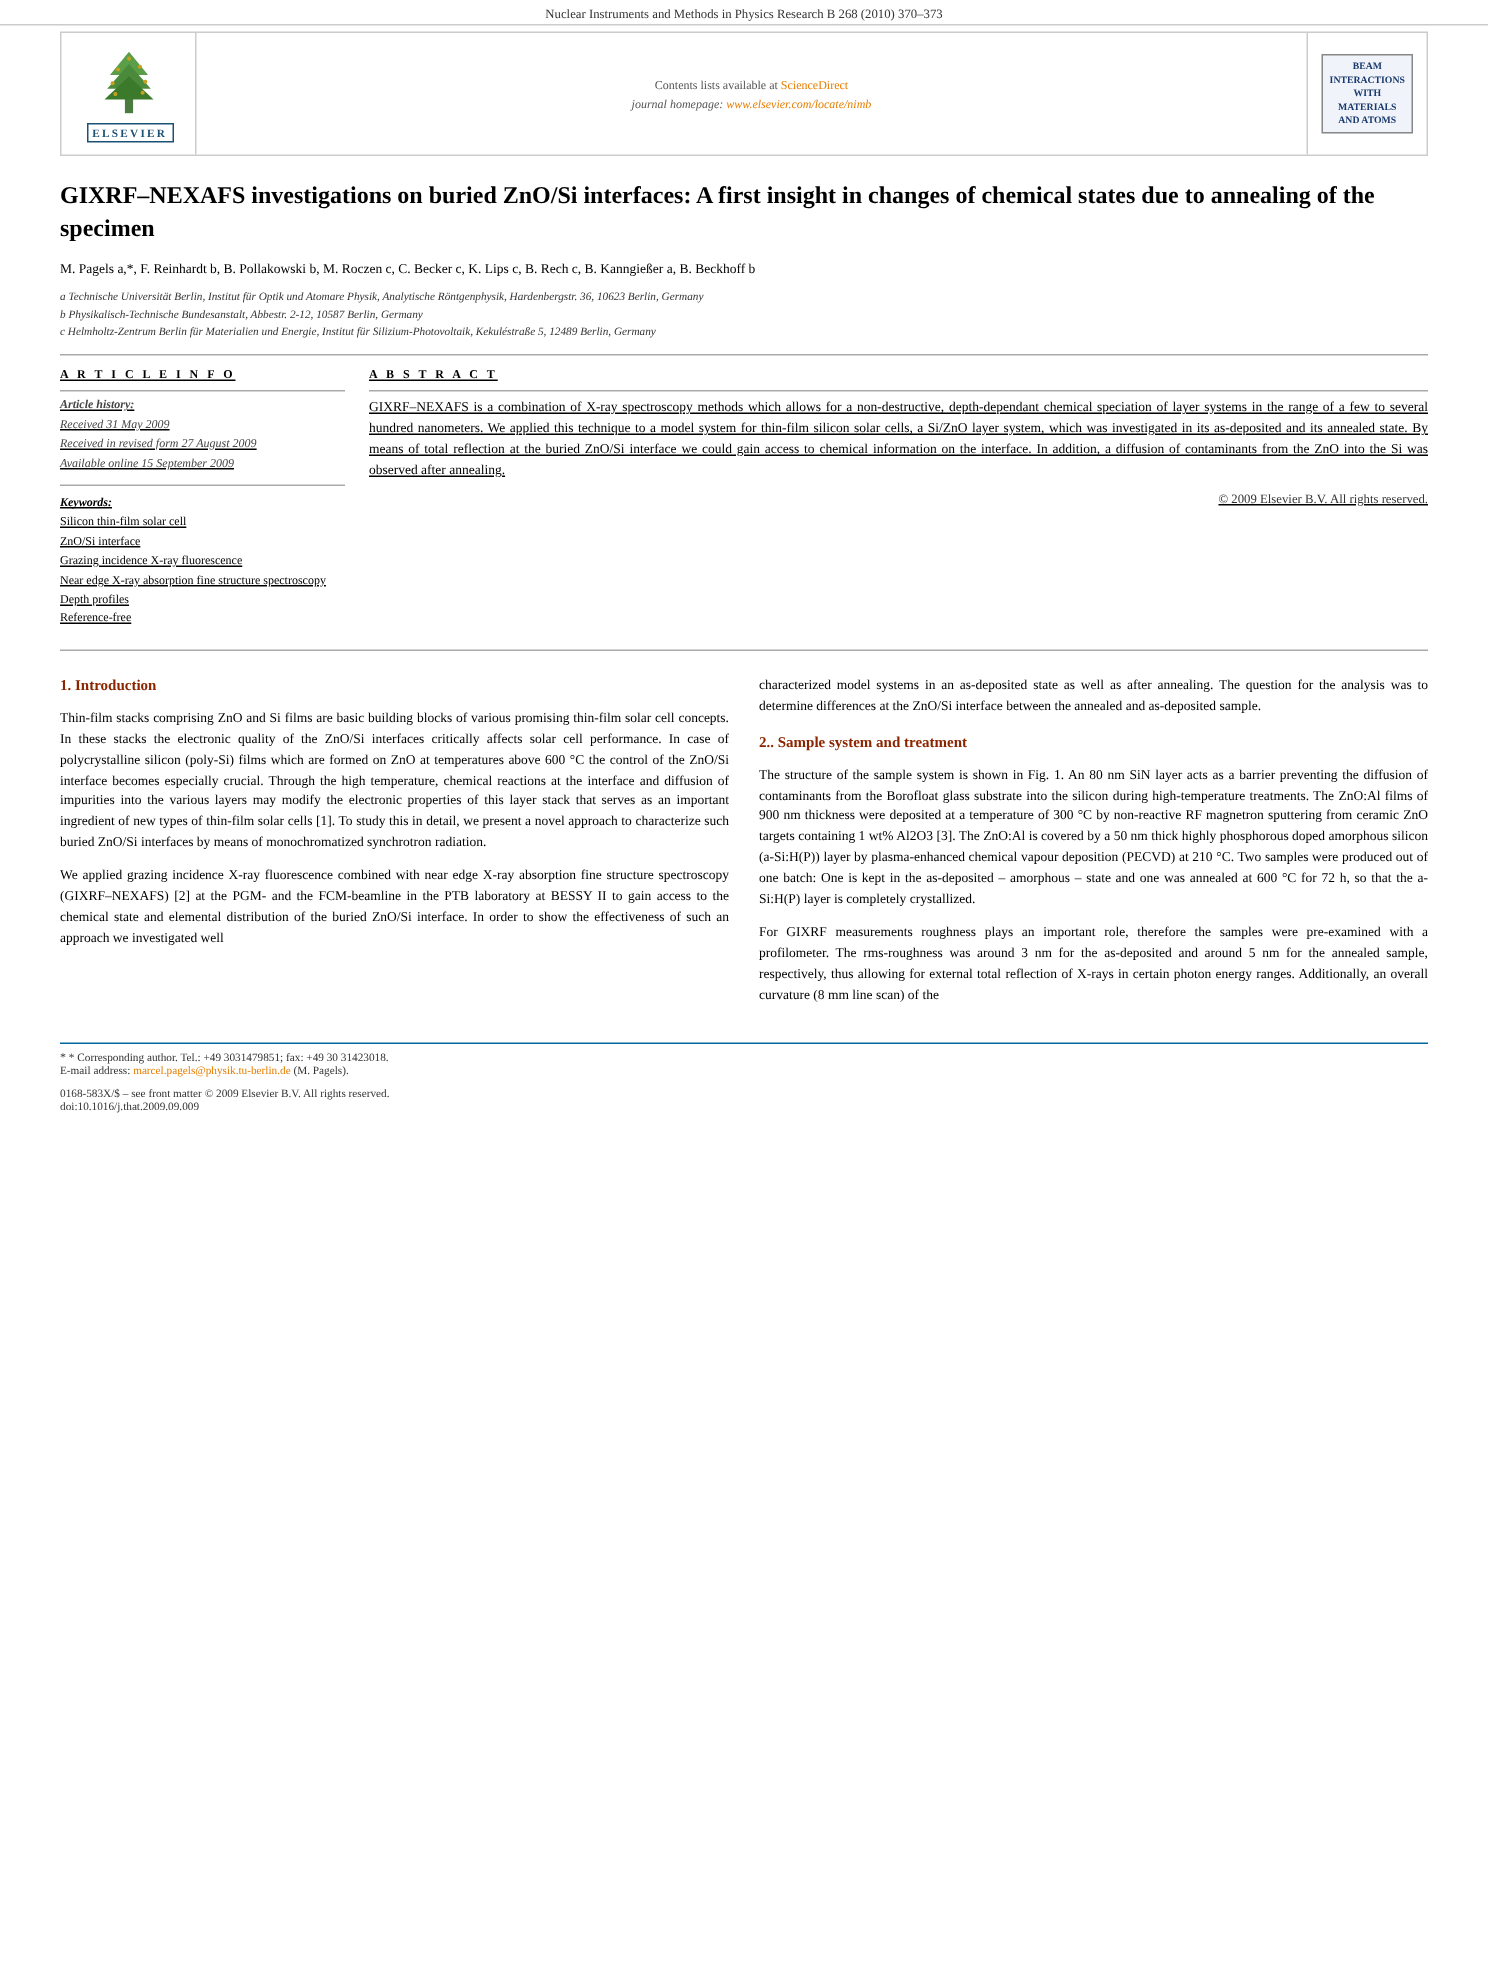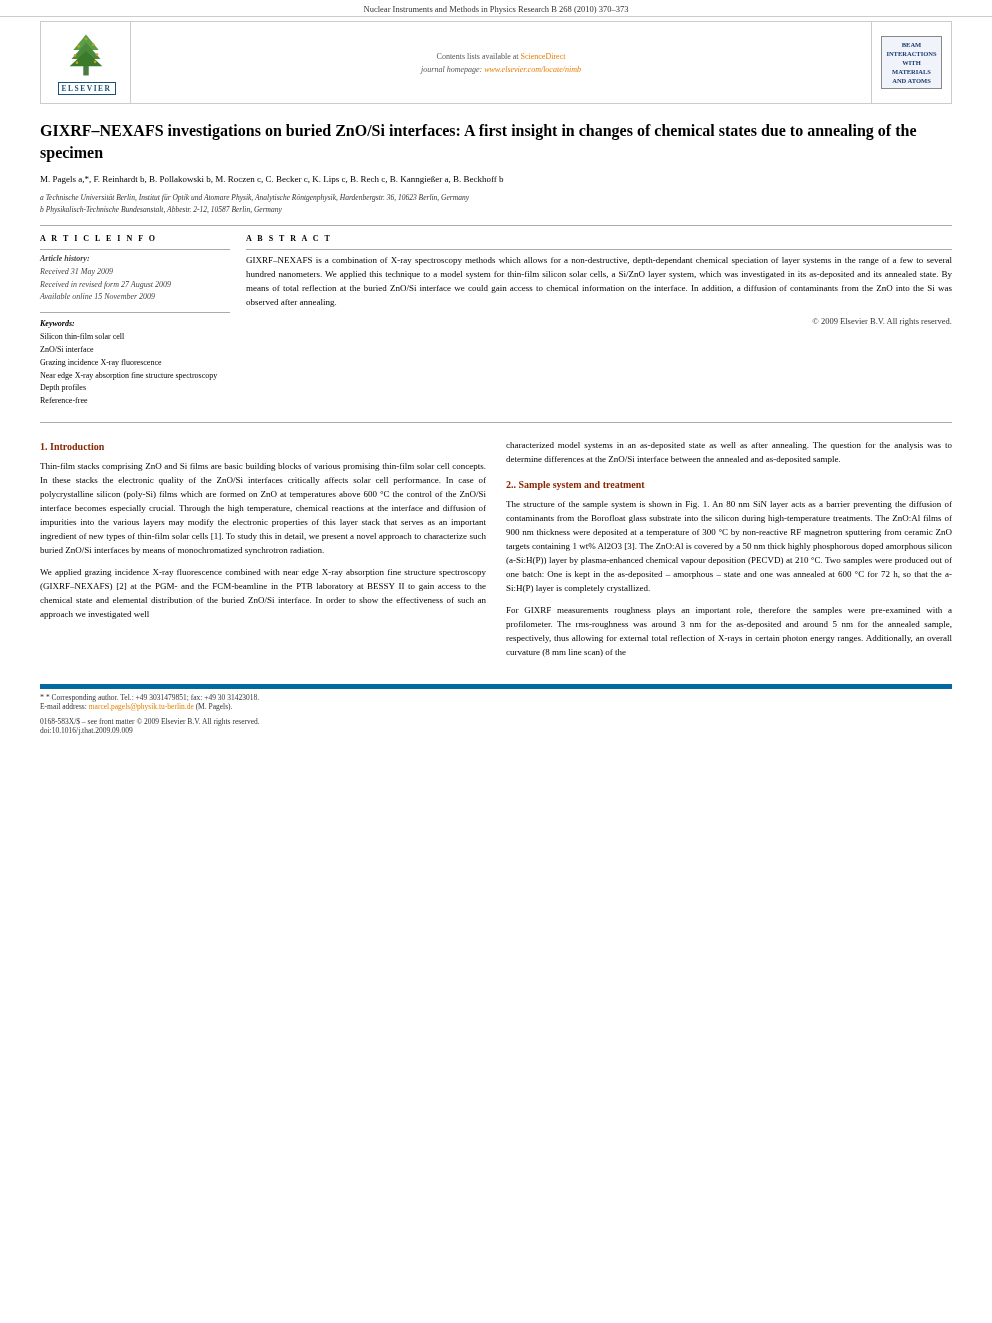--- a/index.html
+++ b/index.html
@@ -144,20 +144,21 @@
       border: none;
       border-top: 1px solid #aaa;
       margin: 8px 0;
     }
 
     
     .two-col {
       display: flex;
       gap: 16px;
       margin-top: 8px;
+      text-decoration: underline;
     }
 
     .col-left {
       width: 190px;
       min-width: 190px;
     }
 
     .col-right {
       flex: 1;
     }
@@ -246,21 +247,21 @@
     .body-paragraph {
       font-size: 9px;
       line-height: 1.55;
       text-align: justify;
       margin-bottom: 8px;
     }
 
     
     .bottom-bar {
       margin: 16px 40px 0 40px;
-      border-top: 5px solid #0369a1;
+      border-top: 1px solid #0369a1;
       padding-top: 4px;
       font-size: 7.5px;
       color: #333;
     }
 
     .footnote-star {
       font-size: 8px;
     }
 
     
@@ -323,37 +324,38 @@
 
   <div class="article-title">GIXRF–NEXAFS investigations on buried ZnO/Si interfaces: A first insight in changes of chemical states due to annealing of the specimen</div>
 
   <div class="authors">
     <span>M. Pagels a,*, F. Reinhardt b, B. Pollakowski b, M. Roczen c, C. Becker c, K. Lips c, B. Rech c, B. Kanngießer a, B. Beckhoff b</span>
   </div>
 
   <div class="affiliations">
     <div>a Technische Universität Berlin, Institut für Optik und Atomare Physik, Analytische Röntgenphysik, Hardenbergstr. 36, 10623 Berlin, Germany</div>
     <div>b Physikalisch-Technische Bundesanstalt, Abbestr. 2-12, 10587 Berlin, Germany</div>
+    <div>c Helmholtz-Zentrum Berlin für Materialien und Energie, Institut für Silizium-Photovoltaik, Kekuléstraße 5, 12489 Berlin, Germany</div>
   </div>
 
   <hr class="divider-line">
 
   <div class="two-col">
 
     <div class="col-left">
       <div class="section-heading-small">A R T I C L E   I N F O</div>
 
       <hr class="divider-line" style="margin:4px 0;">
 
       <div class="article-history">
         <div class="history-label">Article history:</div>
         <div class="history-dates">
           <div>Received 31 May 2009</div>
           <div>Received in revised form 27 August 2009</div>
-          <div>Available online 15 November 2009</div>
+          <div>Available online 15 September 2009</div>
         </div>
       </div>
 
       <hr class="divider-line" style="margin:4px 0;">
 
       <div class="keywords-section">
         <div class="keywords-label">Keywords:</div>
         <div class="keywords-list">
           <div>Silicon thin-film solar cell</div>
           <div>ZnO/Si interface</div>

